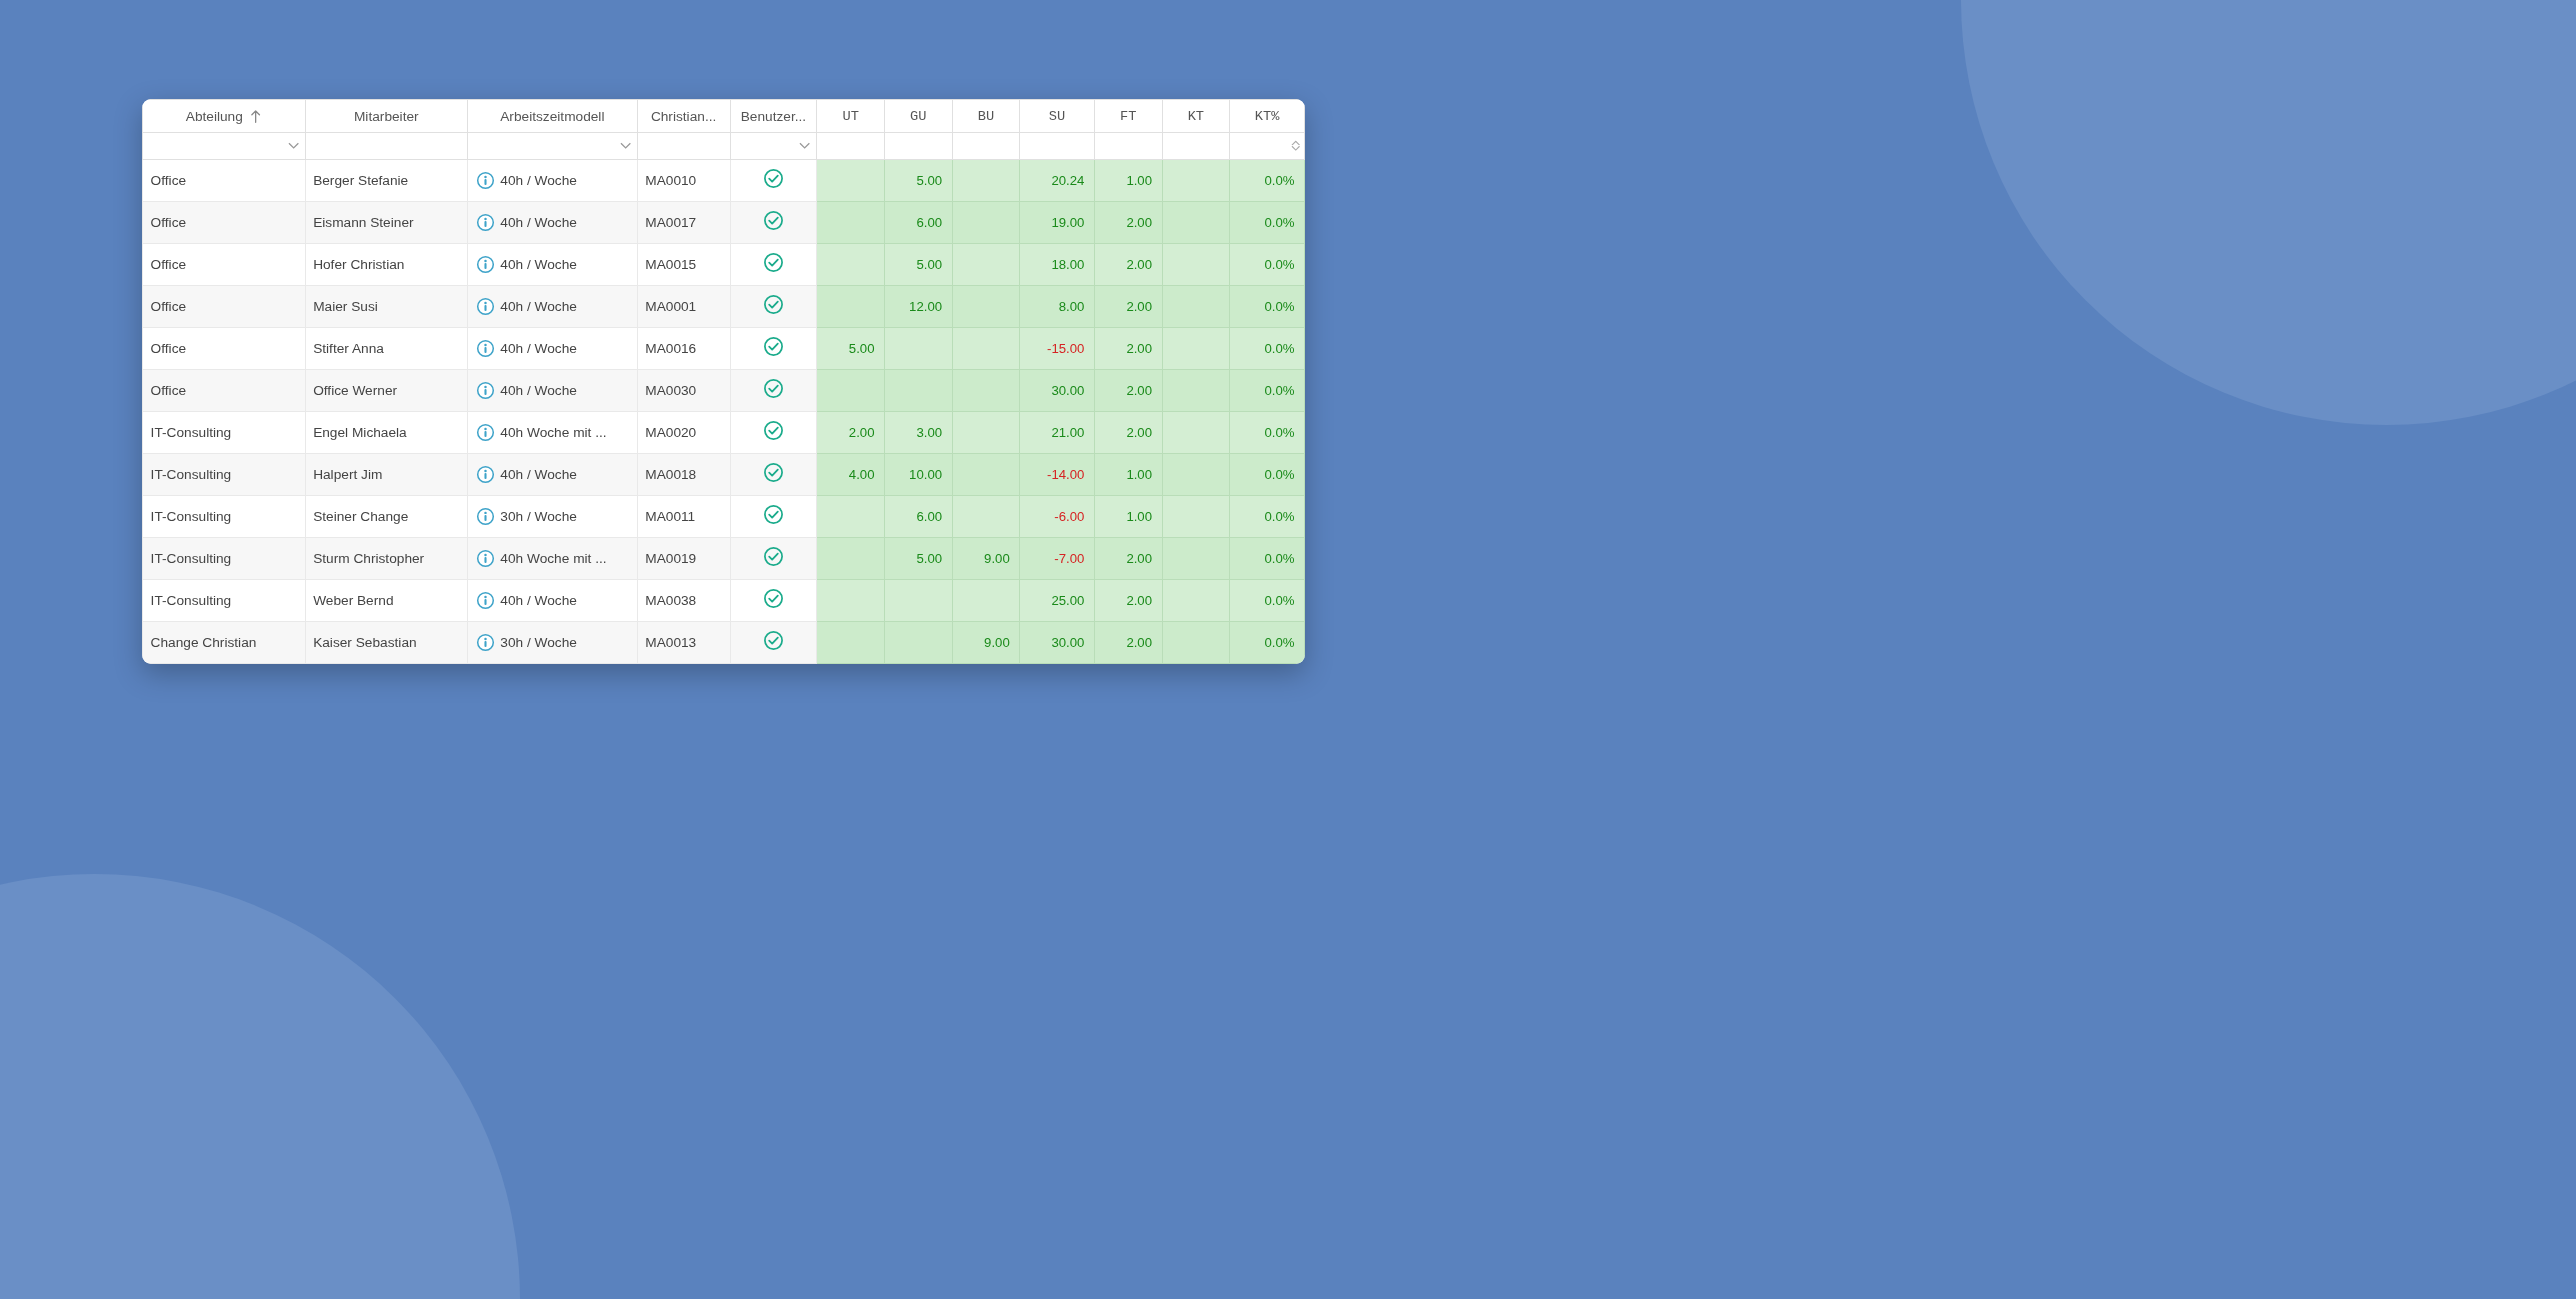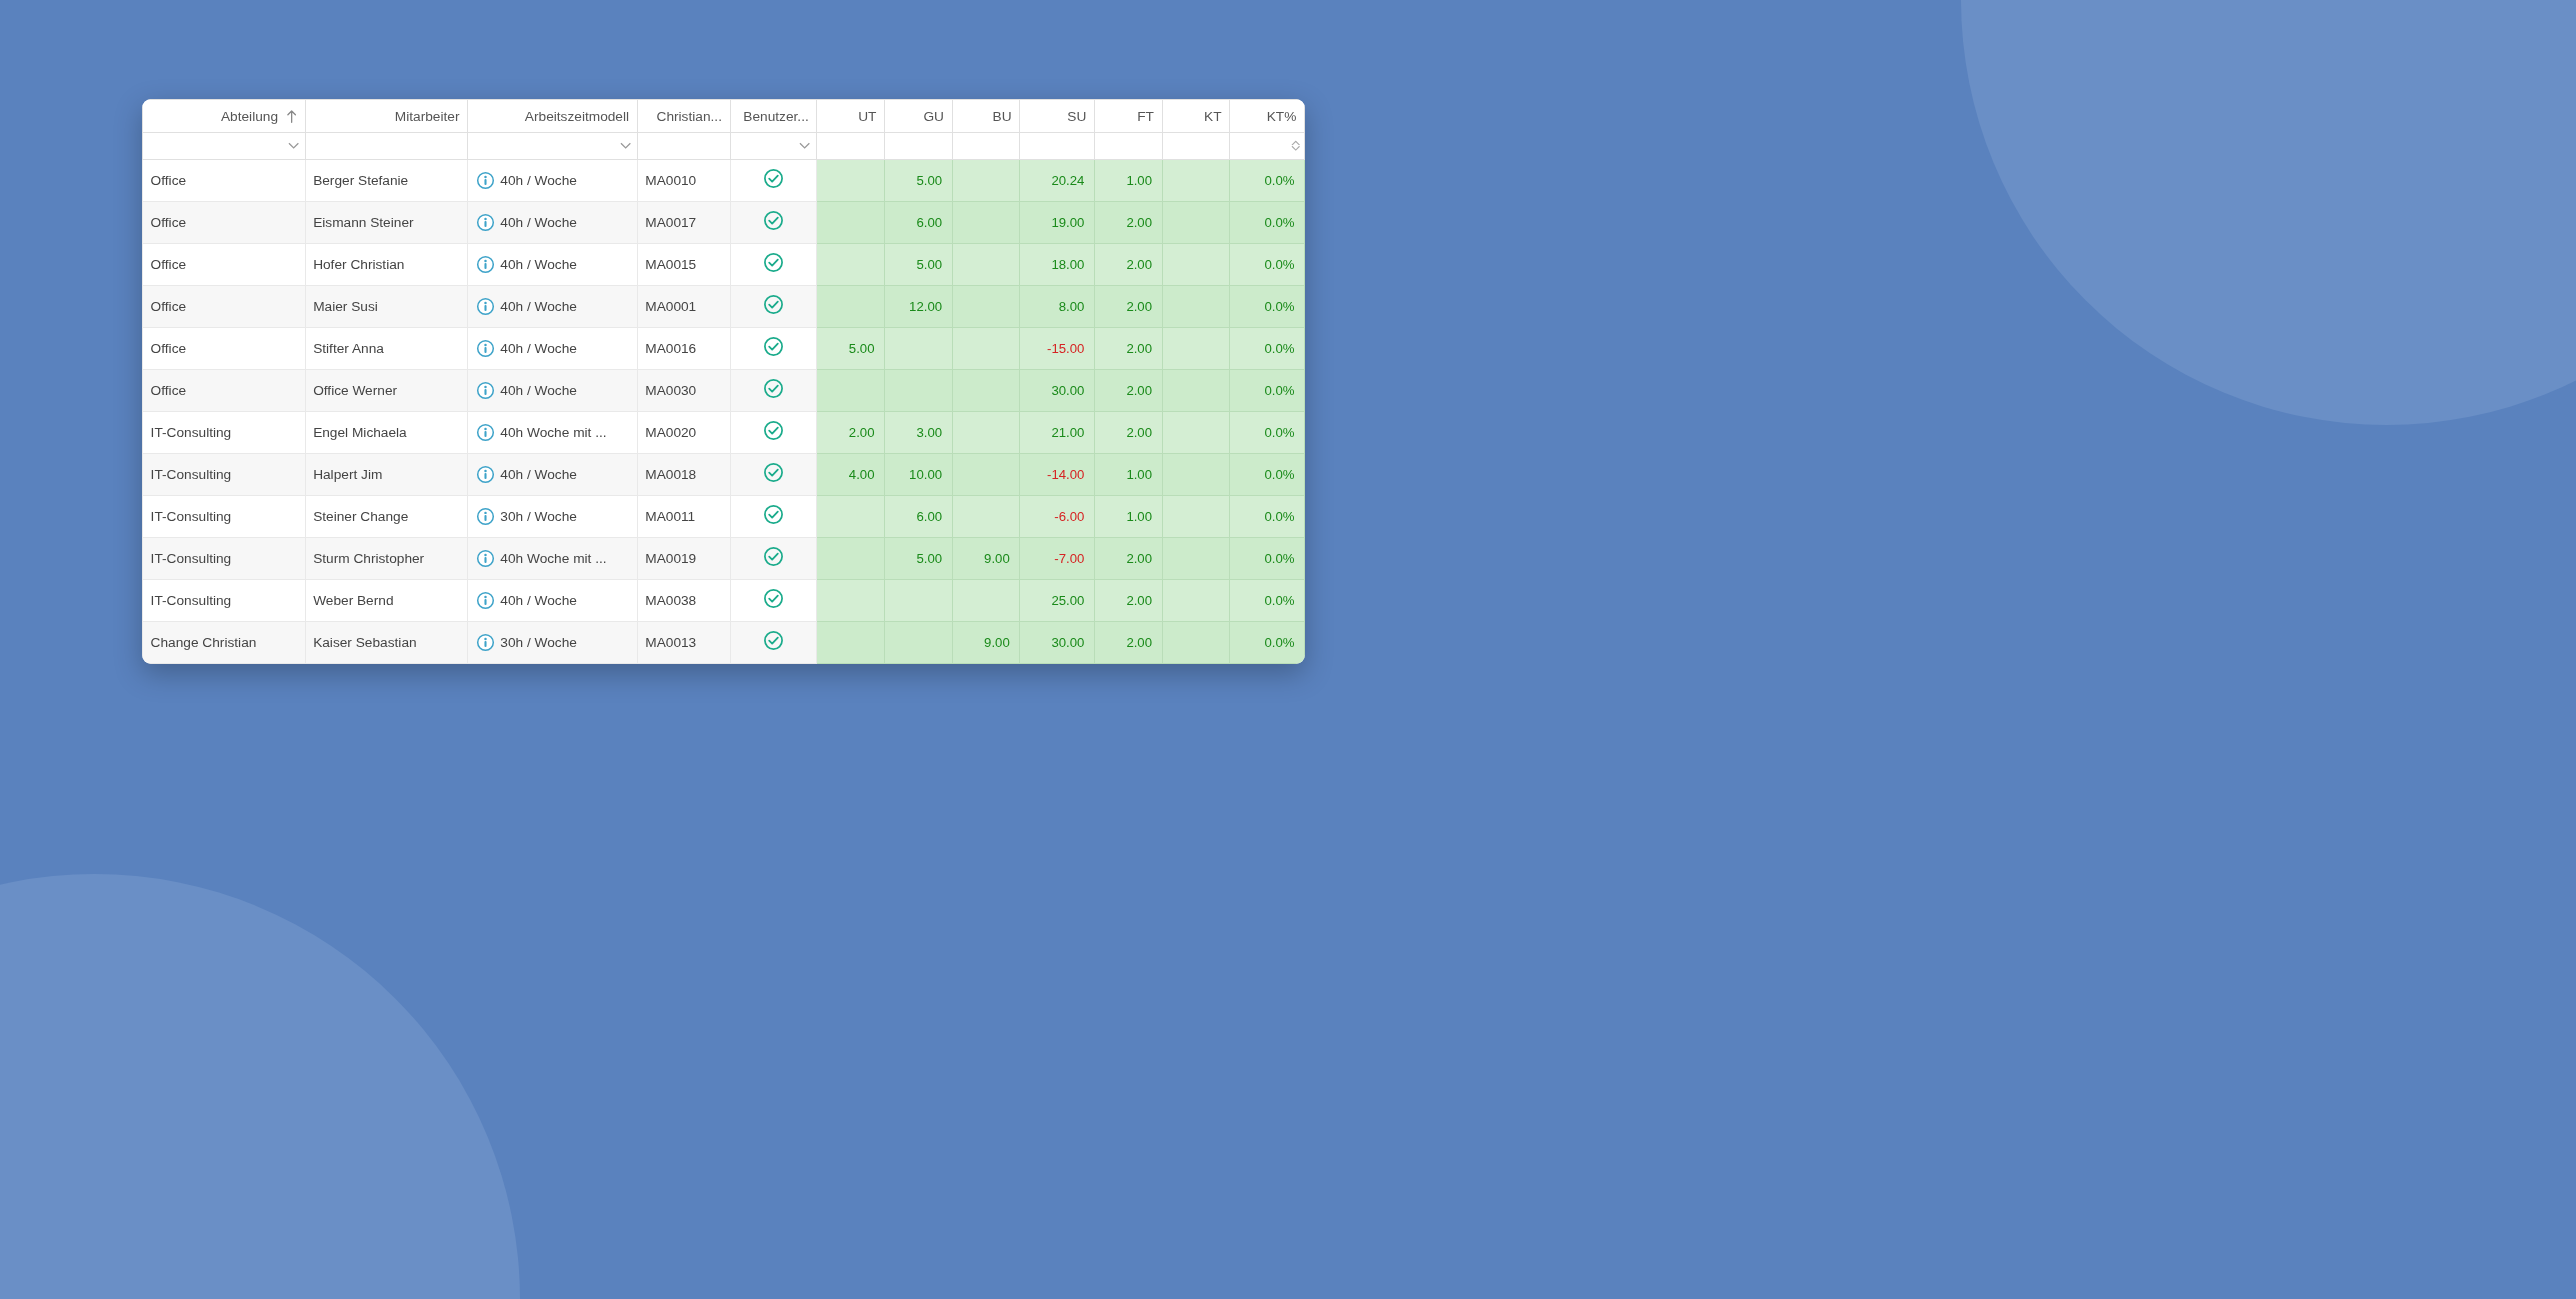--- a/index.html
+++ b/index.html
@@ -37,30 +37,30 @@
   }
   table {
     border-collapse: collapse;
     width: 100%;
     table-layout: fixed;
   }
   th {
     font-weight: 400;
     color: #555;
     font-size: 13.7px;
-    text-align: right;
+    text-align: center;
     padding: 8.5px 7.6px;
     border: 0.9px solid #e0e0e0;
     background: #fff;
     white-space: nowrap;
     overflow: hidden;
     text-overflow: ellipsis;
     position: relative;
   }
-  th.num-head { text-align: right; }
+  th.num-head { text-align: center; font-family: Liberation Mono, monospace; }
   .filter-row td {
     border: 0.9px solid #e0e0e0;
     padding: 2.8px 3.8px;
     background: #fff;
     position: relative;
     height: 26.5px;
   }
   .filter-input {
     width: 100%;
     border: none;

